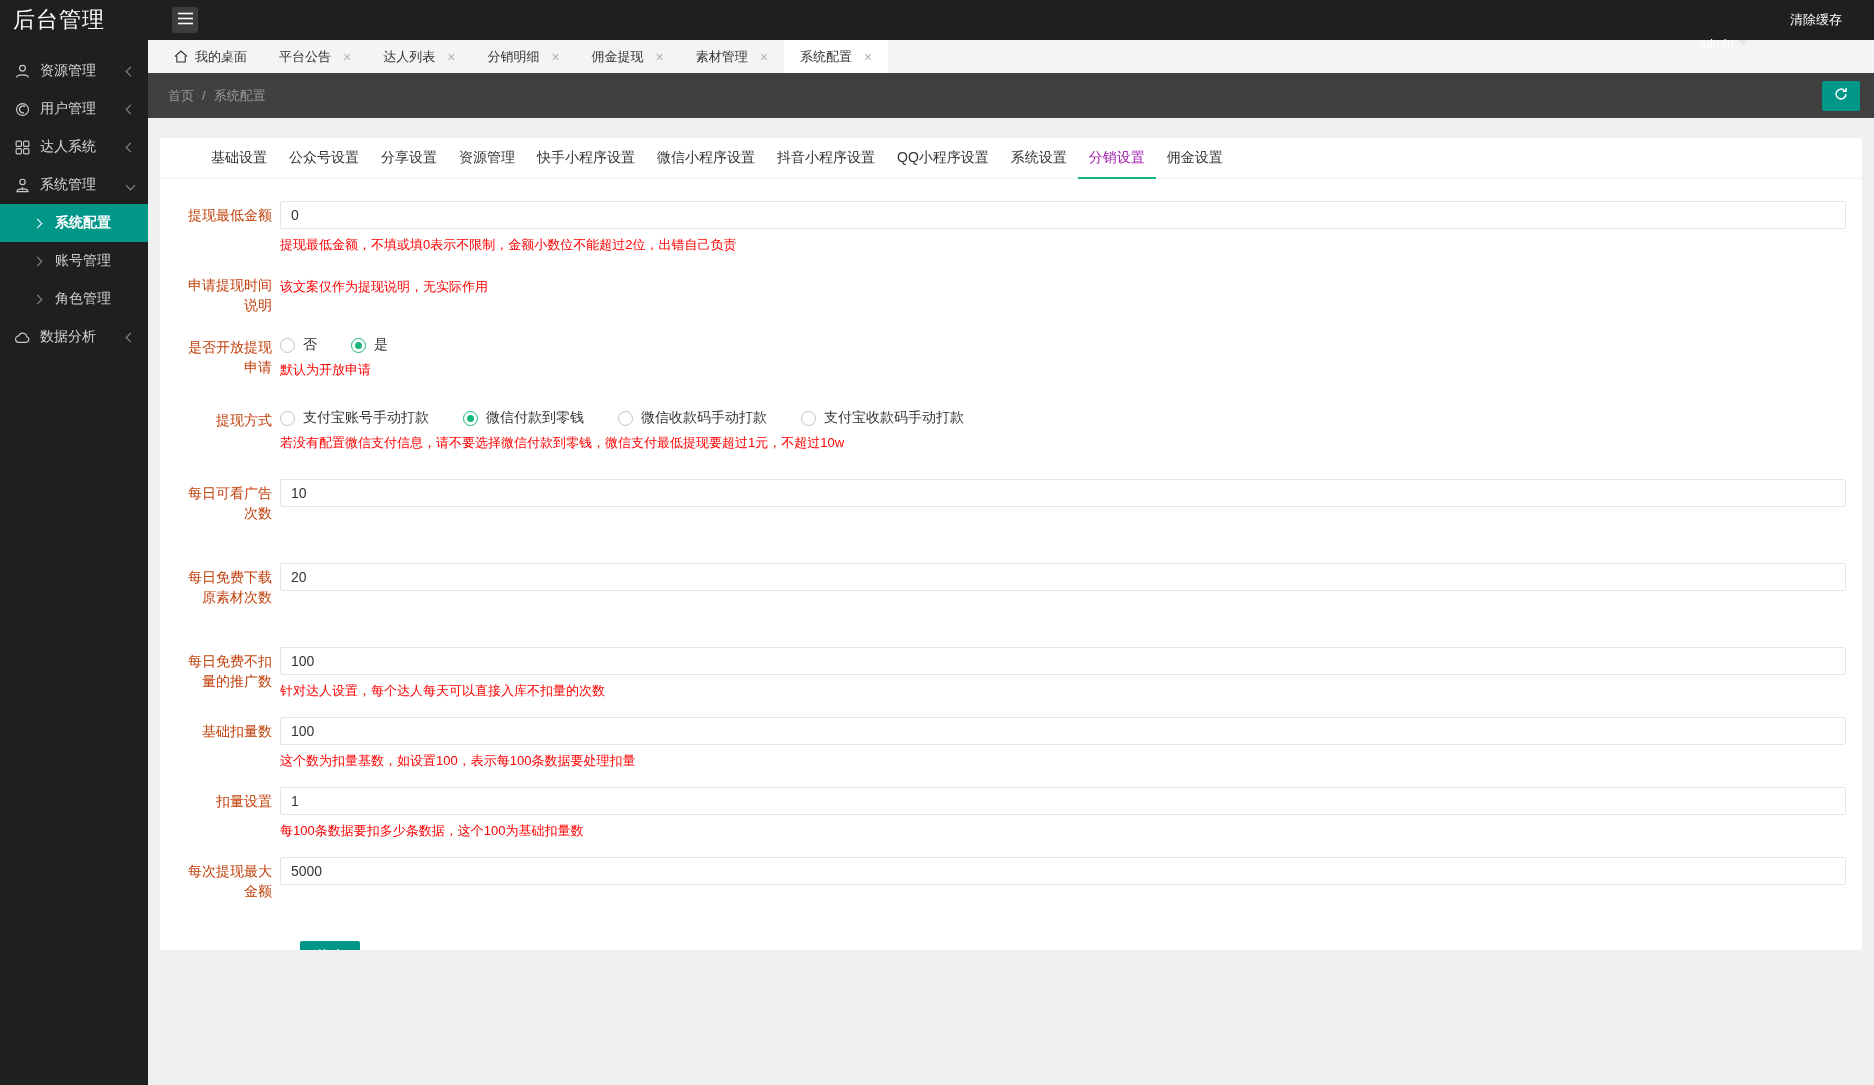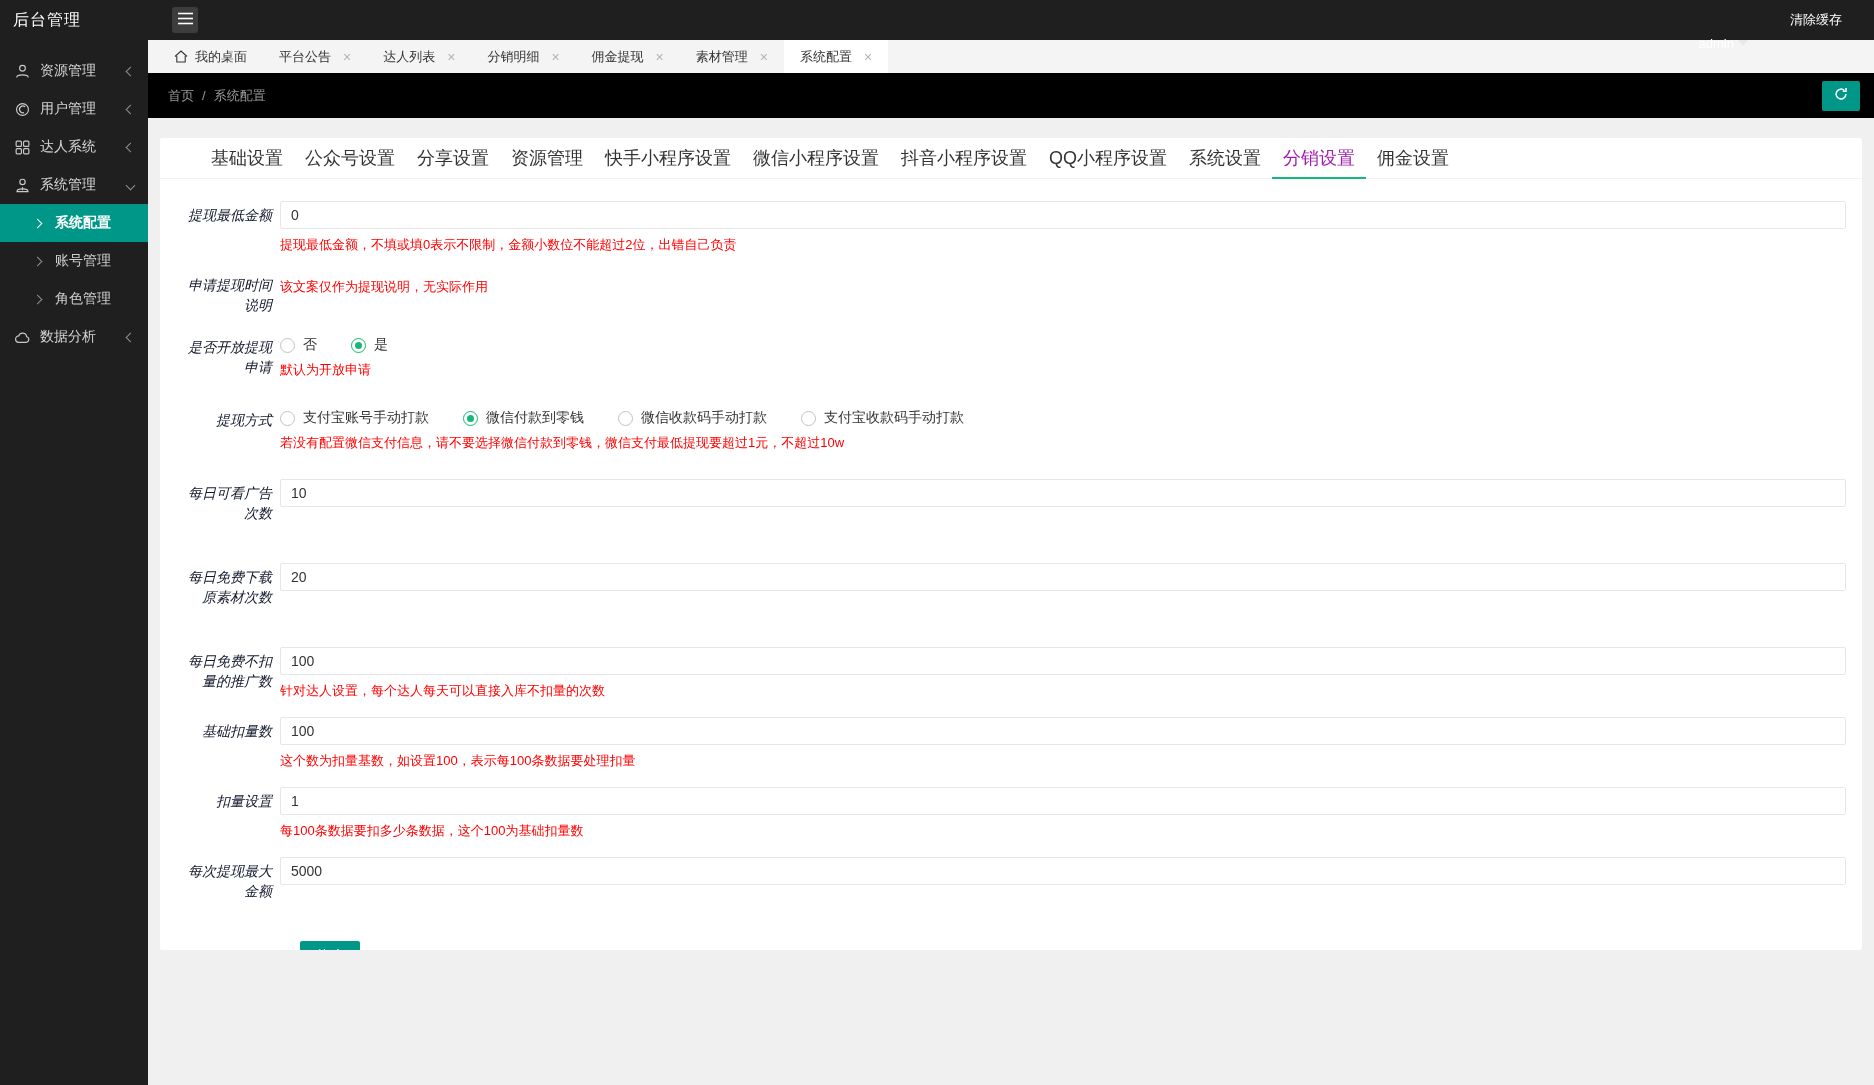--- a/index.html
+++ b/index.html
@@ -2,21 +2,21 @@
 <html><head>
 <meta charset="utf-8">
 <style>
   * { box-sizing: border-box; margin: 0; padding: 0; }
   html, body { width: 1874px; height: 1085px; overflow: hidden;
     font-family: "Liberation Sans", "DejaVu Sans", sans-serif; background: #f0f0f0; }
 
   
   .topbar { position: fixed; top: 0; left: 0; width: 1874px; height: 40px;
     background: #1f1f1f; display: flex; align-items: center; z-index: 30; }
-  .logo { width: 148px; padding-left: 13px; color: #fff; font-size: 16px; letter-spacing: 1px; }
+  .logo { width: 148px; padding-left: 13px; color: #fff; font-size: 22px; letter-spacing: 1px; }
   .burger { width: 26px; height: 26px; margin-left: 24px; background: #3d3d3d;
     border-radius: 3px; display: flex; align-items: center; justify-content: center; cursor: pointer; }
   .topbar-right { margin-left: auto; display: flex; align-items: center; gap: 42px;
     padding-right: 32px; color: #fff; font-size: 13px; }
   .userbox { display: flex; align-items: center; gap: 4px; cursor: pointer; margin-top: 46px; }
   .caret-down { width: 0; height: 0; border-left: 5px solid transparent;
     border-right: 5px solid transparent; border-top: 6px solid #e8e8e8; }
   .clear-cache { cursor: pointer; }
 
   
@@ -41,46 +41,46 @@
   .main { margin-left: 148px; padding-top: 40px; }
 
   .wtabs { height: 33px; background: #f4f4f4; display: flex; align-items: stretch;
     padding-left: 10px; }
   .wtab { display: flex; align-items: center; padding: 0 16px; font-size: 13px;
     color: #333; cursor: pointer; white-space: nowrap; }
   .wtab.active { background: #fff; }
   .wtab .home-ico { margin-right: 7px; display: inline-flex; }
   .wtab .close { color: #b3b3b3; font-size: 14px; margin-left: 12px; cursor: pointer; }
 
-  .crumb-row { height: 45px; background: #000000; display: flex; align-items: center;
+  .crumb-row { height: 45px; background: #404040; display: flex; align-items: center;
     padding: 0 14px 0 20px; }
   .crumb { font-size: 13px; color: #999; display: flex; gap: 8px; align-items: center; }
   .crumb .link { cursor: pointer; }
   .refresh-btn { margin-left: auto; width: 38px; height: 30px; background: #009688;
     border: none; border-radius: 2px; display: flex; align-items: center;
     justify-content: center; cursor: pointer; }
 
   
   .card { margin: 20px 12px 0 12px; background: #fff; border-radius: 2px;
     height: 812px; overflow: hidden; }
   .stabs { height: 41px; display: flex; align-items: stretch; padding-left: 40px;
     border-bottom: 1px solid #f2f2f2; }
-  .stab { display: flex; align-items: center; padding: 0 11px; font-size: 18px;
+  .stab { display: flex; align-items: center; padding: 0 11px; font-size: 14px;
     color: #333; cursor: pointer; position: relative; white-space: nowrap; }
   .stab.active { color: #a21caf; }
   .stab.active::after { content: ""; position: absolute; left: 0; right: 0; bottom: -1px;
     height: 2px; background: #16b777; }
 
   
   .form { padding: 22px 16px 0 10px; }
   .row { display: flex; margin-bottom: 18px; }
   .row-nohint { margin-bottom: 40px; }
   .row-radio { margin-bottom: 28px; }
   .lbl { width: 110px; flex: none; text-align: right; padding: 4px 8px 0 0;
-    line-height: 20px; font-size: 14px; color: #0f172a; font-style: italic; }
+    line-height: 20px; font-size: 14px; color: #c2410c; }
   .ctl { flex: 1; min-width: 0; }
   .ipt { width: 100%; height: 28px; border: 1px solid #e6e6e6; border-radius: 2px;
     padding: 0 10px; font-size: 14px; color: #333; outline: none;
     font-family: "Liberation Sans", "DejaVu Sans", sans-serif; }
   .hint { margin-top: 7px; font-size: 13px; color: #ff0000; line-height: 17px; }
   .radio-group { display: flex; align-items: center; gap: 34px; padding-top: 3px; }
   .radio-opt { display: flex; align-items: center; gap: 8px; font-size: 14px;
     color: #333; cursor: pointer; }
   .radio { width: 15px; height: 15px; border: 1px solid #c2c2c2; border-radius: 50%;
     background: #fff; position: relative; flex: none; }

